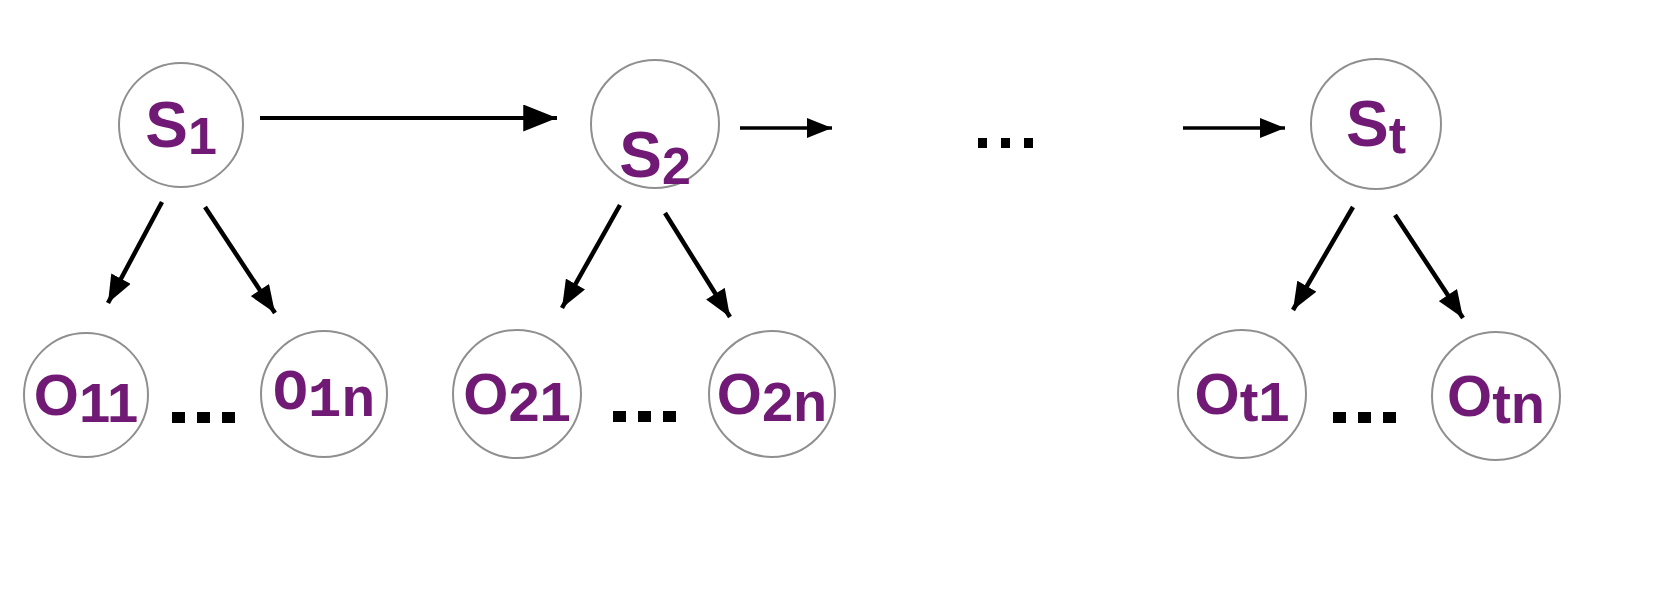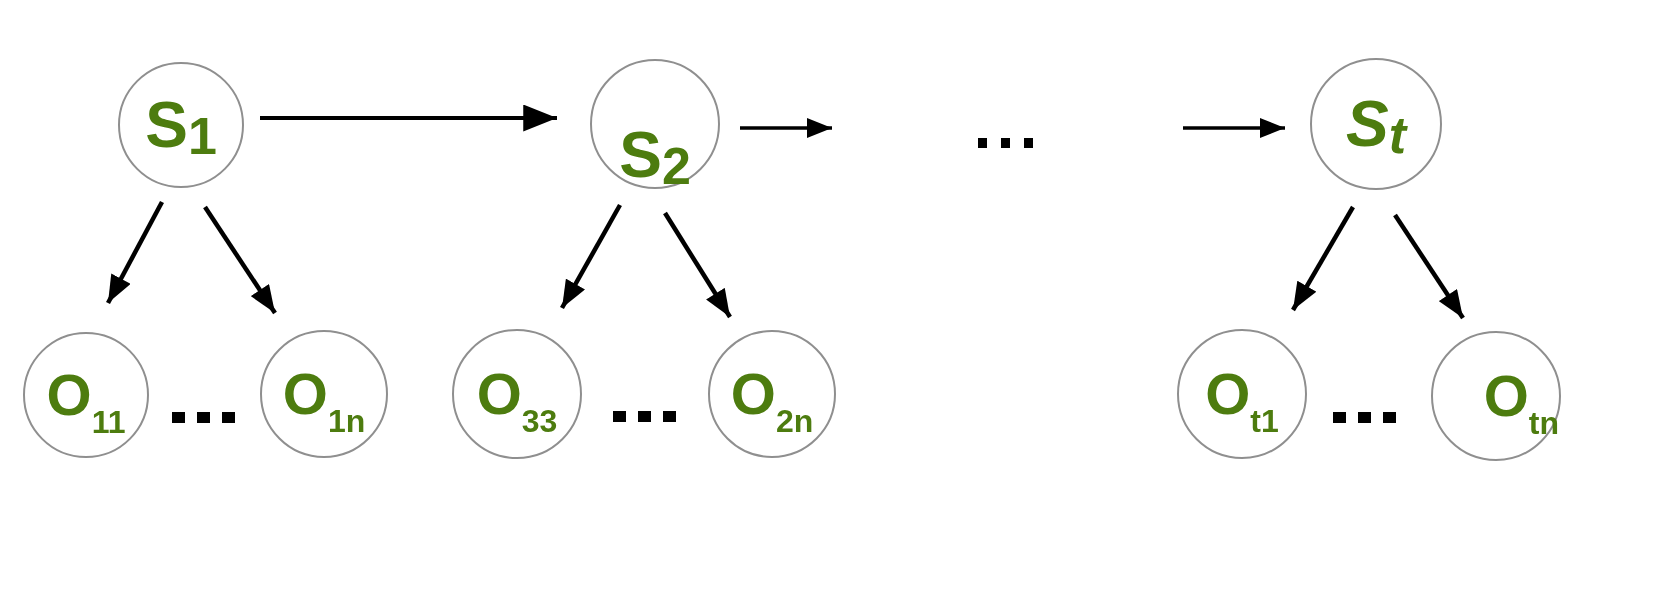--- a/index.html
+++ b/index.html
@@ -16,28 +16,28 @@
     border-radius:50%;
     box-sizing:border-box;
     display:flex;
     align-items:center;
     justify-content:center;
     background:#ffffff;
     color:#000;
   }
   .node .lbl{
     font-weight:bold;
-    color:#4d7c0f;
+    color:#701a75;
     line-height:1;
     white-space:nowrap;
   }
   .state .lbl{font-size:64px;}
   .state .sub{font-size:52px;position:relative;top:7px;}
   .obs .lbl{font-size:58px;}
-  .obs .sub{font-size:32px;position:relative;top:18px;}
+  .obs .sub{font-size:56px;position:relative;top:7px;}
   .sub{display:inline-block;}
   svg.arrows{position:absolute;left:0;top:0;width:1653px;height:590px;}
   svg.arrows line{stroke:#000000;}
   .dots{
     position:absolute;
     display:flex;
     align-items:center;
   }
   .dots i{
     display:block;
@@ -75,40 +75,40 @@
     <line x1="1353" y1="207" x2="1293" y2="310" stroke-width="4.5" marker-end="url(#hd)"></line>
     <line x1="1395" y1="215" x2="1463" y2="318" stroke-width="4.5" marker-end="url(#hd)"></line>
   </svg>
 
   <div class="node state" style="left:118px;top:62px;width:126px;height:126px;">
     <span class="lbl"><span>S</span><span class="sub">1</span></span>
   </div>
   <div class="node state" style="left:590px;top:59px;width:130px;height:130px;align-items:flex-end;">
     <span class="lbl"><span>S</span><span class="sub">2</span></span>
   </div>
-  <div class="node state" style="left:1310px;top:58px;width:132px;height:132px;font-style:italic;">
+  <div class="node state" style="left:1310px;top:58px;width:132px;height:132px;">
     <span class="lbl"><span>S</span><span class="sub">t</span></span>
   </div>
 
   <div class="node obs" style="left:23px;top:332px;width:126px;height:126px;">
     <span class="lbl"><span>O</span><span class="sub">11</span></span>
   </div>
-  <div class="node obs" style="left:260px;top:330px;width:128px;height:128px;">
+  <div class="node obs" style="left:260px;top:330px;width:128px;height:128px;font-family:Liberation Mono, monospace;">
     <span class="lbl"><span>O</span><span class="sub">1n</span></span>
   </div>
   <div class="node obs" style="left:452px;top:329px;width:130px;height:130px;">
-    <span class="lbl"><span>O</span><span class="sub">33</span></span>
+    <span class="lbl"><span>O</span><span class="sub">21</span></span>
   </div>
   <div class="node obs" style="left:708px;top:330px;width:128px;height:128px;">
     <span class="lbl"><span>O</span><span class="sub">2n</span></span>
   </div>
   <div class="node obs" style="left:1177px;top:329px;width:130px;height:130px;align-items:center;">
     <span class="lbl"><span>O</span><span class="sub">t1</span></span>
   </div>
-  <div class="node obs" style="left:1431px;top:331px;width:130px;height:130px;justify-content:flex-end;">
+  <div class="node obs" style="left:1431px;top:331px;width:130px;height:130px;">
     <span class="lbl"><span>O</span><span class="sub">tn</span></span>
   </div>
 
   <div class="dots dots-top" role="img" style="left:978px;top:138px;" aria-label="...">
     <i></i>
       <i></i>
       <i></i>
   </div>
   <div class="dots dots-bottom" role="img" style="left:172px;top:412px;" aria-label="...">
     <i></i>

